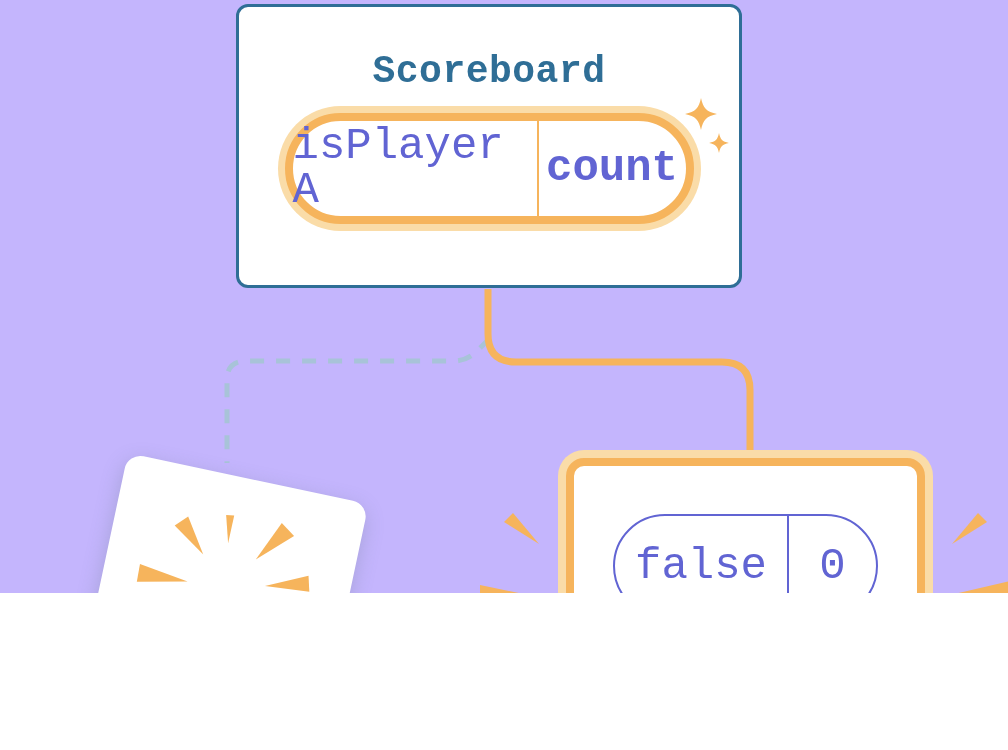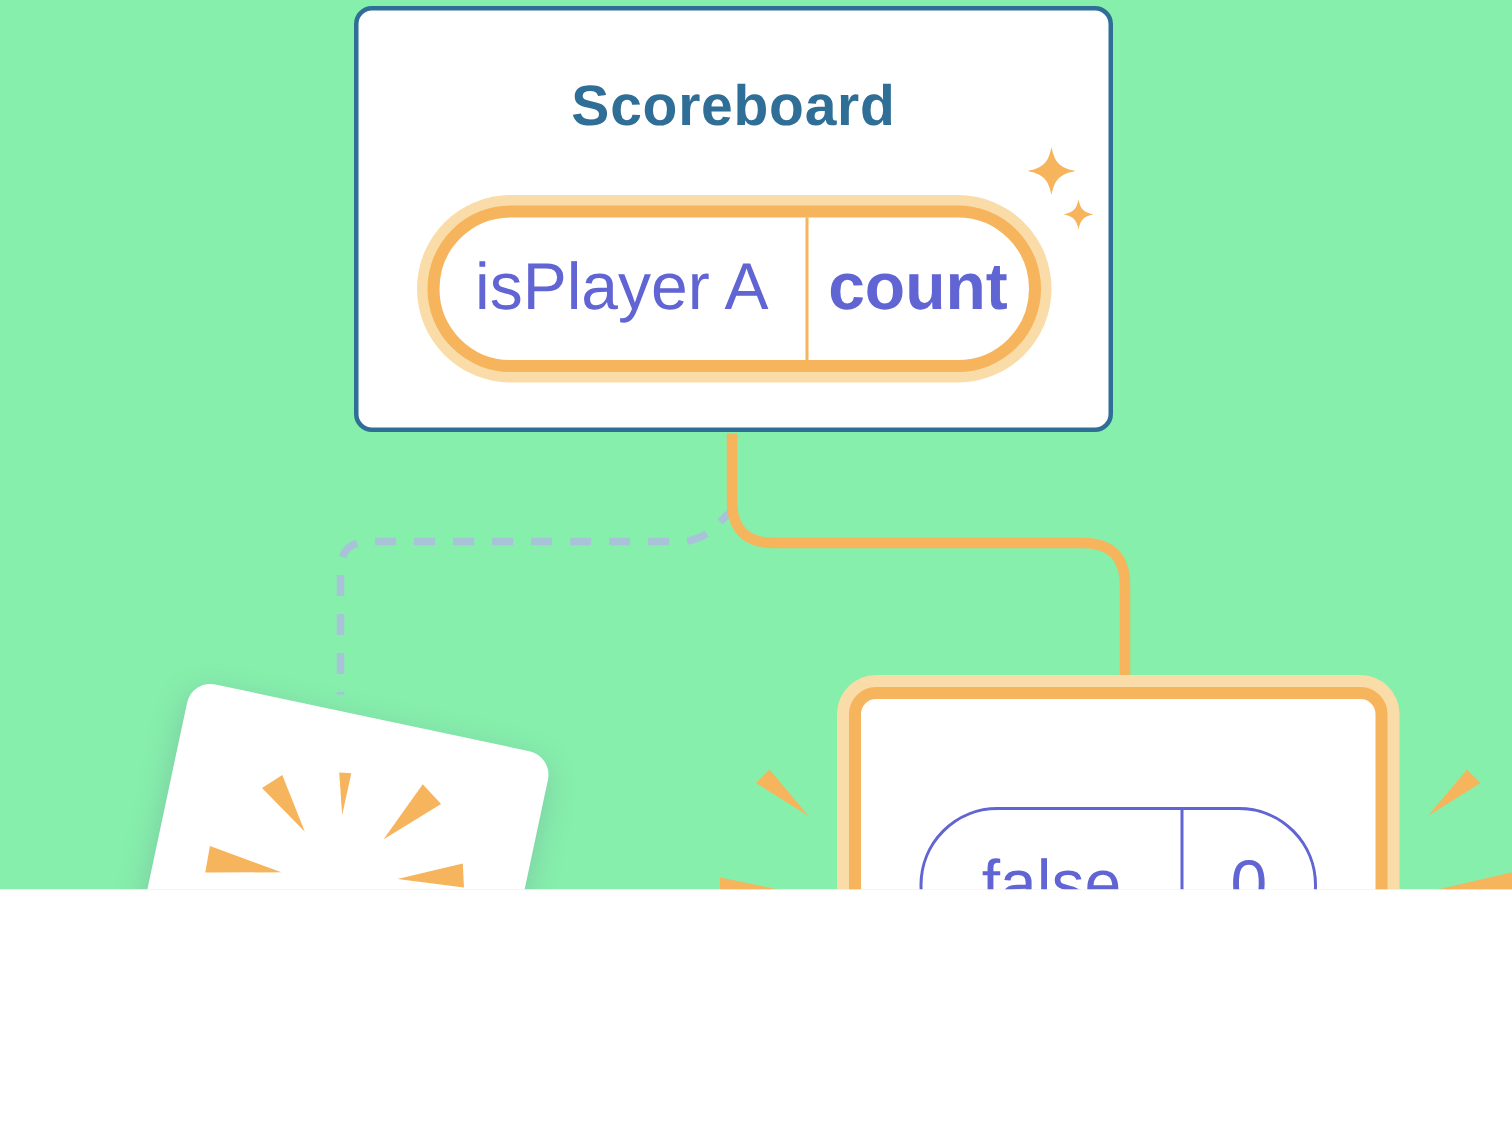--- a/index.html
+++ b/index.html
@@ -1,37 +1,37 @@
 <!DOCTYPE html>
 <html><head>
 <meta charset="utf-8">
 <style>
   html,body{margin:0;padding:0;background:#ffffff;}
   .canvas{
-    position:relative;width:1008px;height:593px;background:#86efac;
-    overflow:hidden;font-family:Liberation Sans, sans-serif;
+    position:relative;width:1008px;height:593px;background:#c4b5fd;
+    overflow:hidden;font-family:Liberation Mono, monospace;
   }
   .layer{position:absolute;left:0;top:0;width:1008px;height:750px;pointer-events:none;}
   .layer-under{z-index:1;}
   .layer-over{z-index:3;}
 
   .card{position:absolute;background:#ffffff;box-sizing:border-box;z-index:2;}
 
   
   .scoreboard{
     left:236px;top:4px;width:506px;height:284px;
     border:3px solid #2F6E96;border-radius:12px;
     display:flex;flex-direction:column;align-items:center;
     padding-top:44px;gap:20px;
   }
   .card-title{
     font-size:38px;font-weight:600;color:#2F6E96;letter-spacing:.5px;line-height:1.1;
   }
   .state-pill{
-    display:flex;box-sizing:border-box;background:#ffffff;margin-top:24px;
+    display:flex;box-sizing:border-box;background:#ffffff;
   }
   .pill-orange{
     width:409px;height:111px;border:8px solid #F6B45C;border-radius:60px;
     box-shadow:0 0 0 7px #FADCA8;
   }
   .pill-cell{
     display:flex;align-items:center;justify-content:center;
     color:#6164D3;font-size:44px;line-height:1;
   }
   .pill-orange .pill-name{width:244px;border-right:2px solid #F6B45C;}

